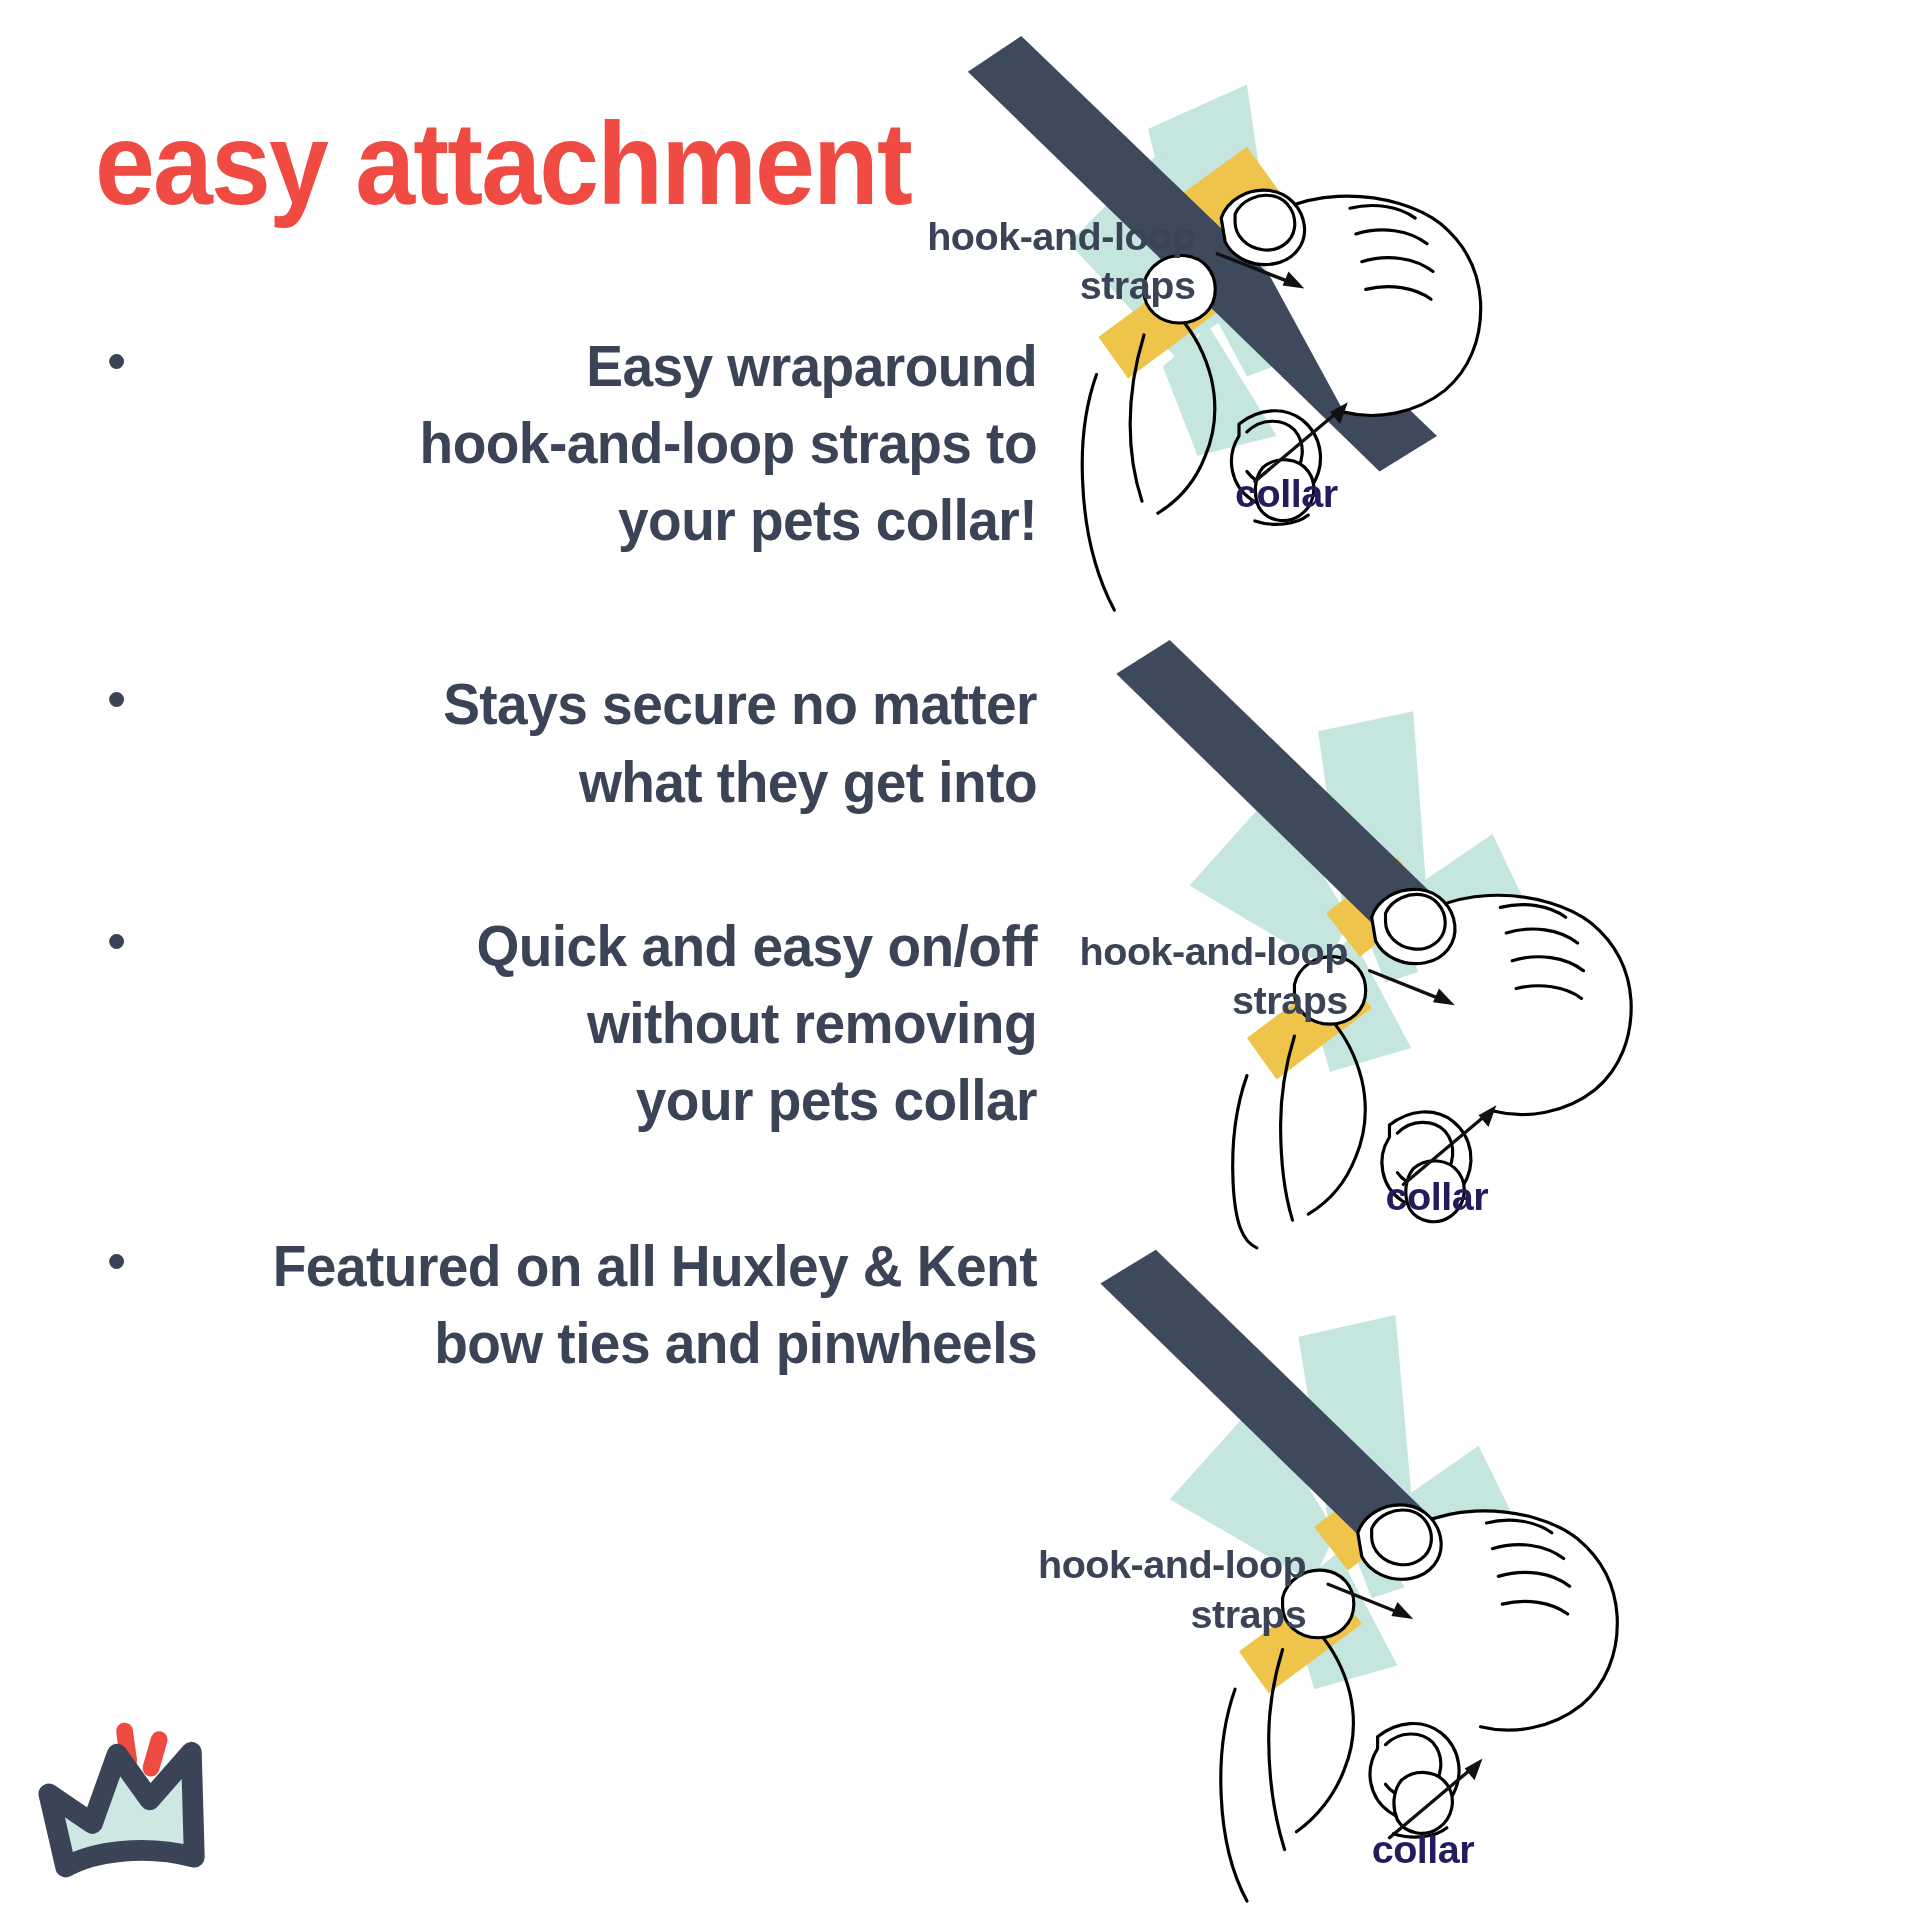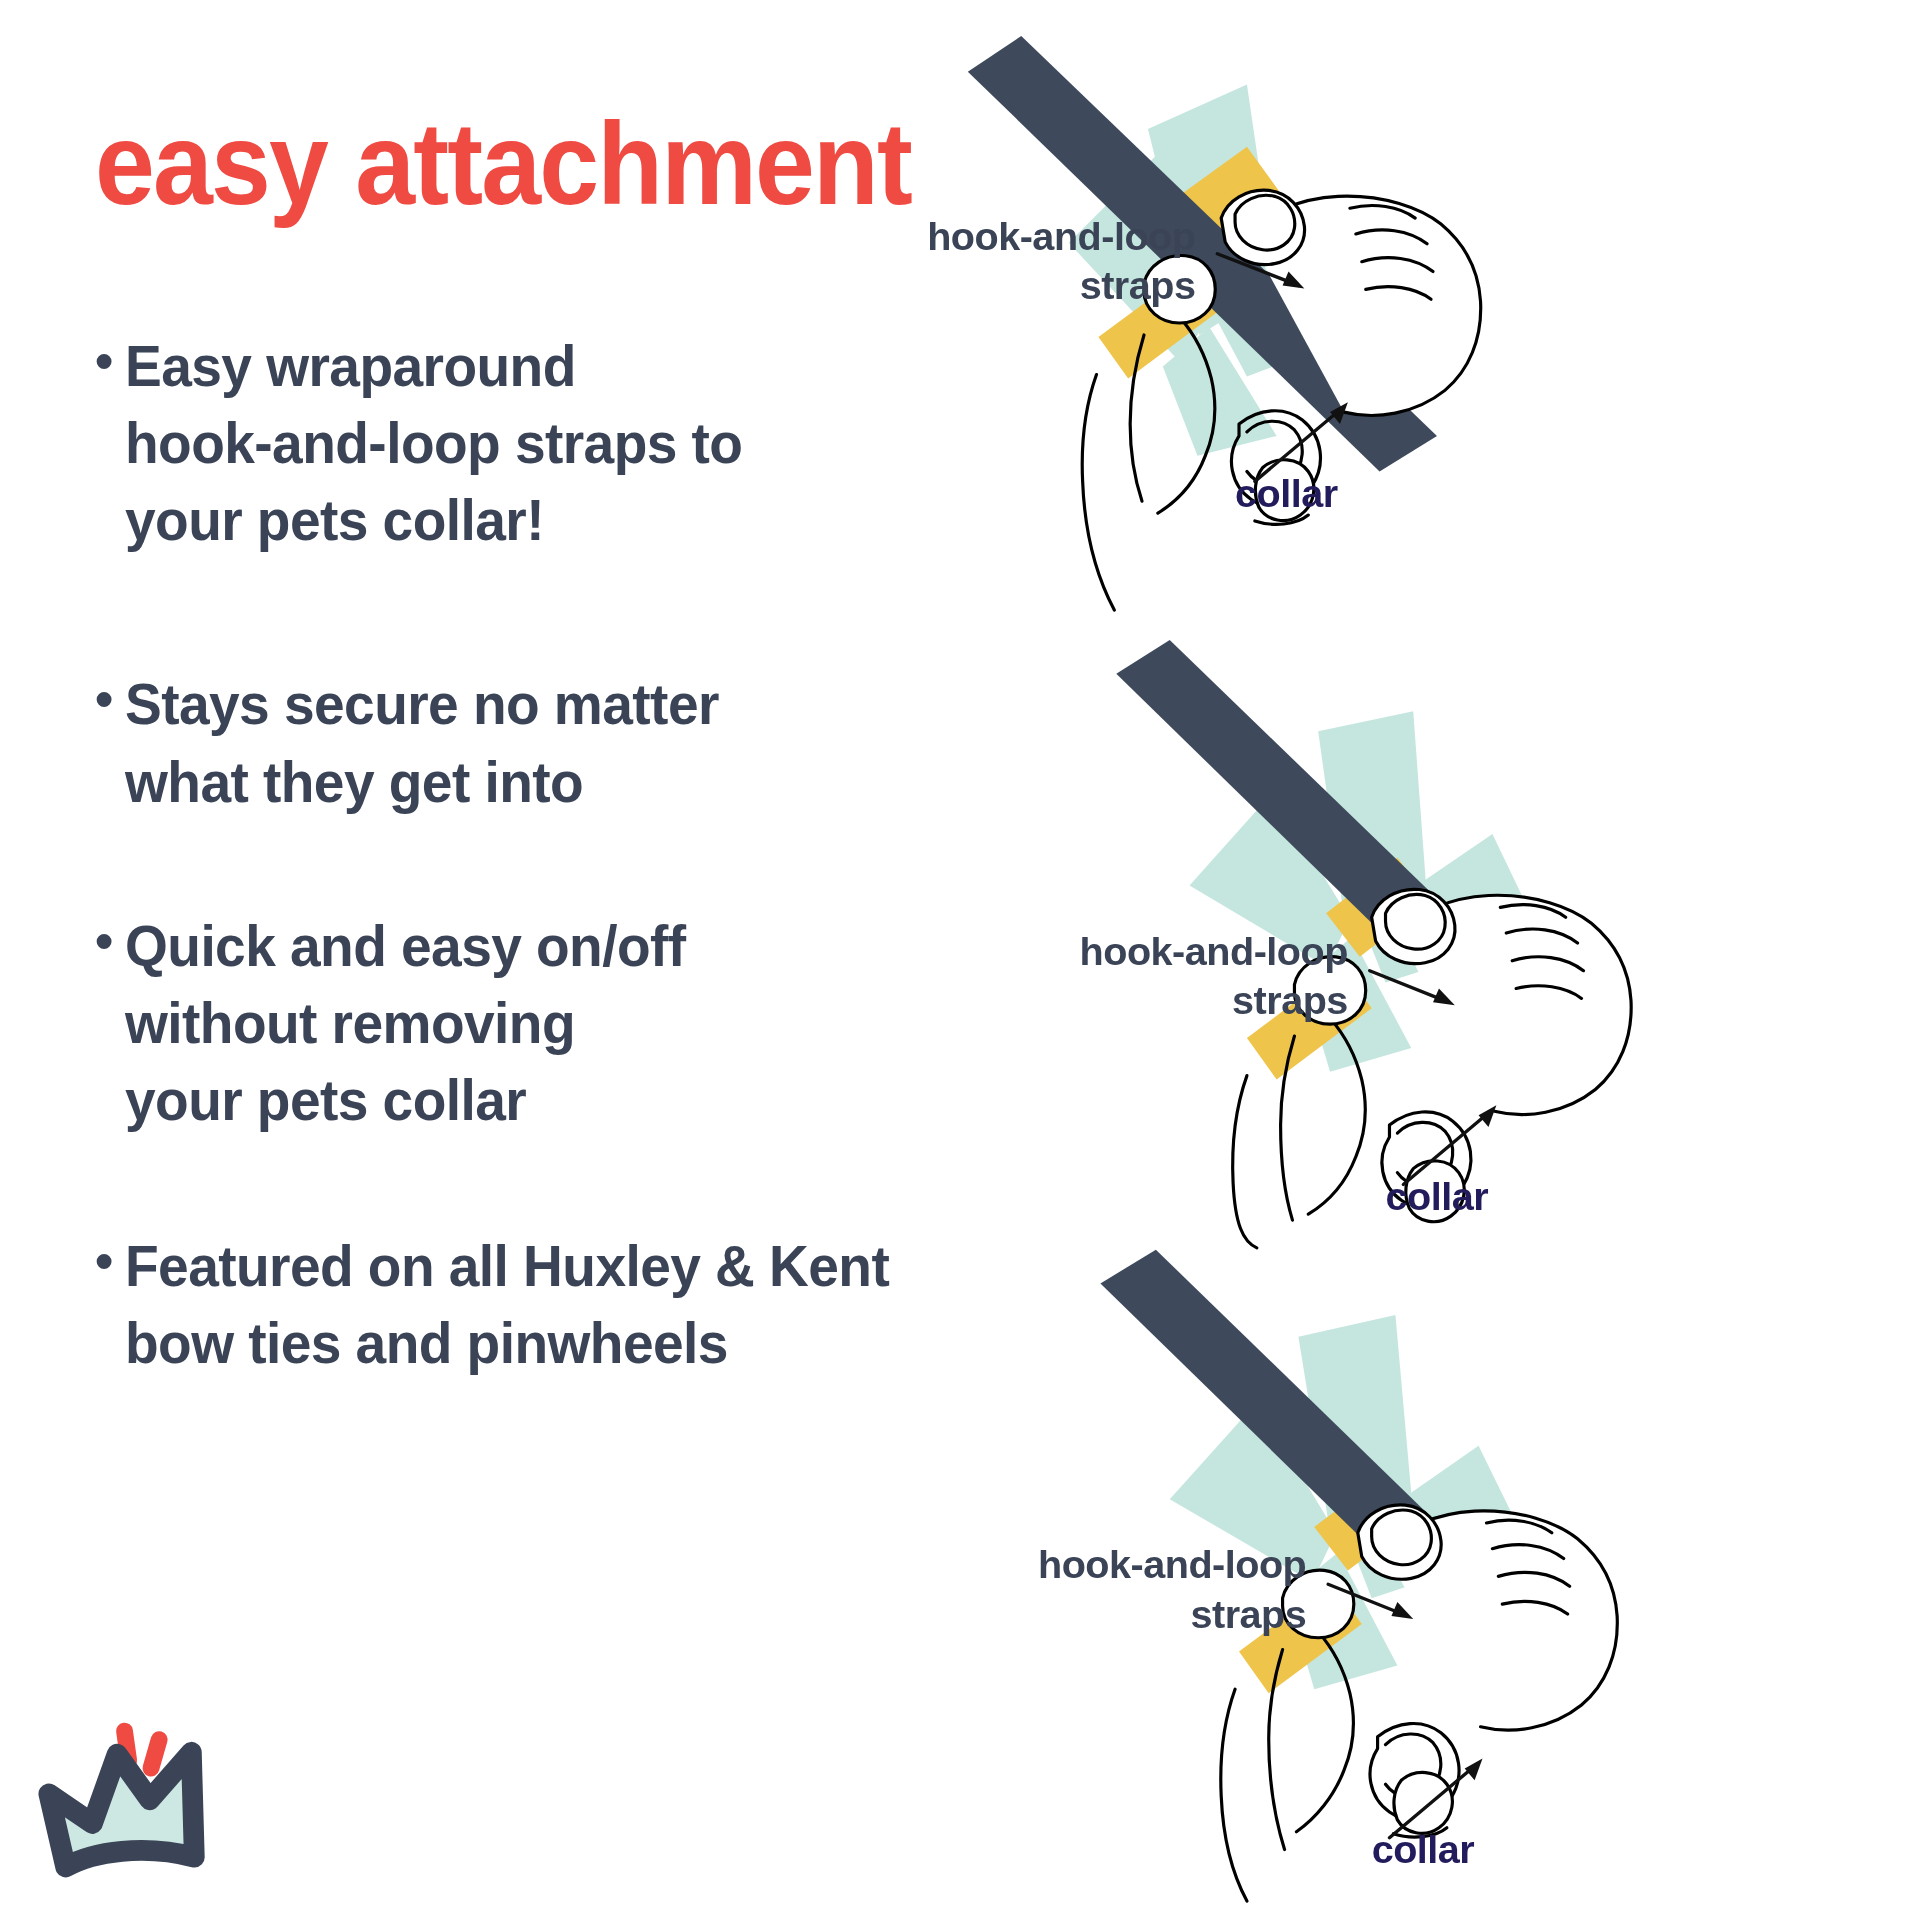--- a/index.html
+++ b/index.html
@@ -1,19 +1,19 @@
 <!DOCTYPE html>
 <html><head>
 <meta charset="utf-8">
 <style>
   html,body{margin:0;padding:0;background:#fff;}
   body{width:1927px;height:1927px;position:relative;overflow:hidden;
        font-family:"Liberation Sans","DejaVu Sans",sans-serif;}
 
-  #canvas{position:absolute;inset:0;width:1927px;height:1927px;background:#ffffff;}
+  #canvas{position:absolute;inset:0;width:1927px;height:1927px;background:#ffffff;text-align:right;}
 
   
   #title{
     position:absolute; left:95px; top:105px;
     font-family:"Liberation Sans","DejaVu Sans",sans-serif;
     font-weight:700;
     font-size:117px;
     line-height:1.0;
     letter-spacing:-2px;
     color:#EF4B43;

